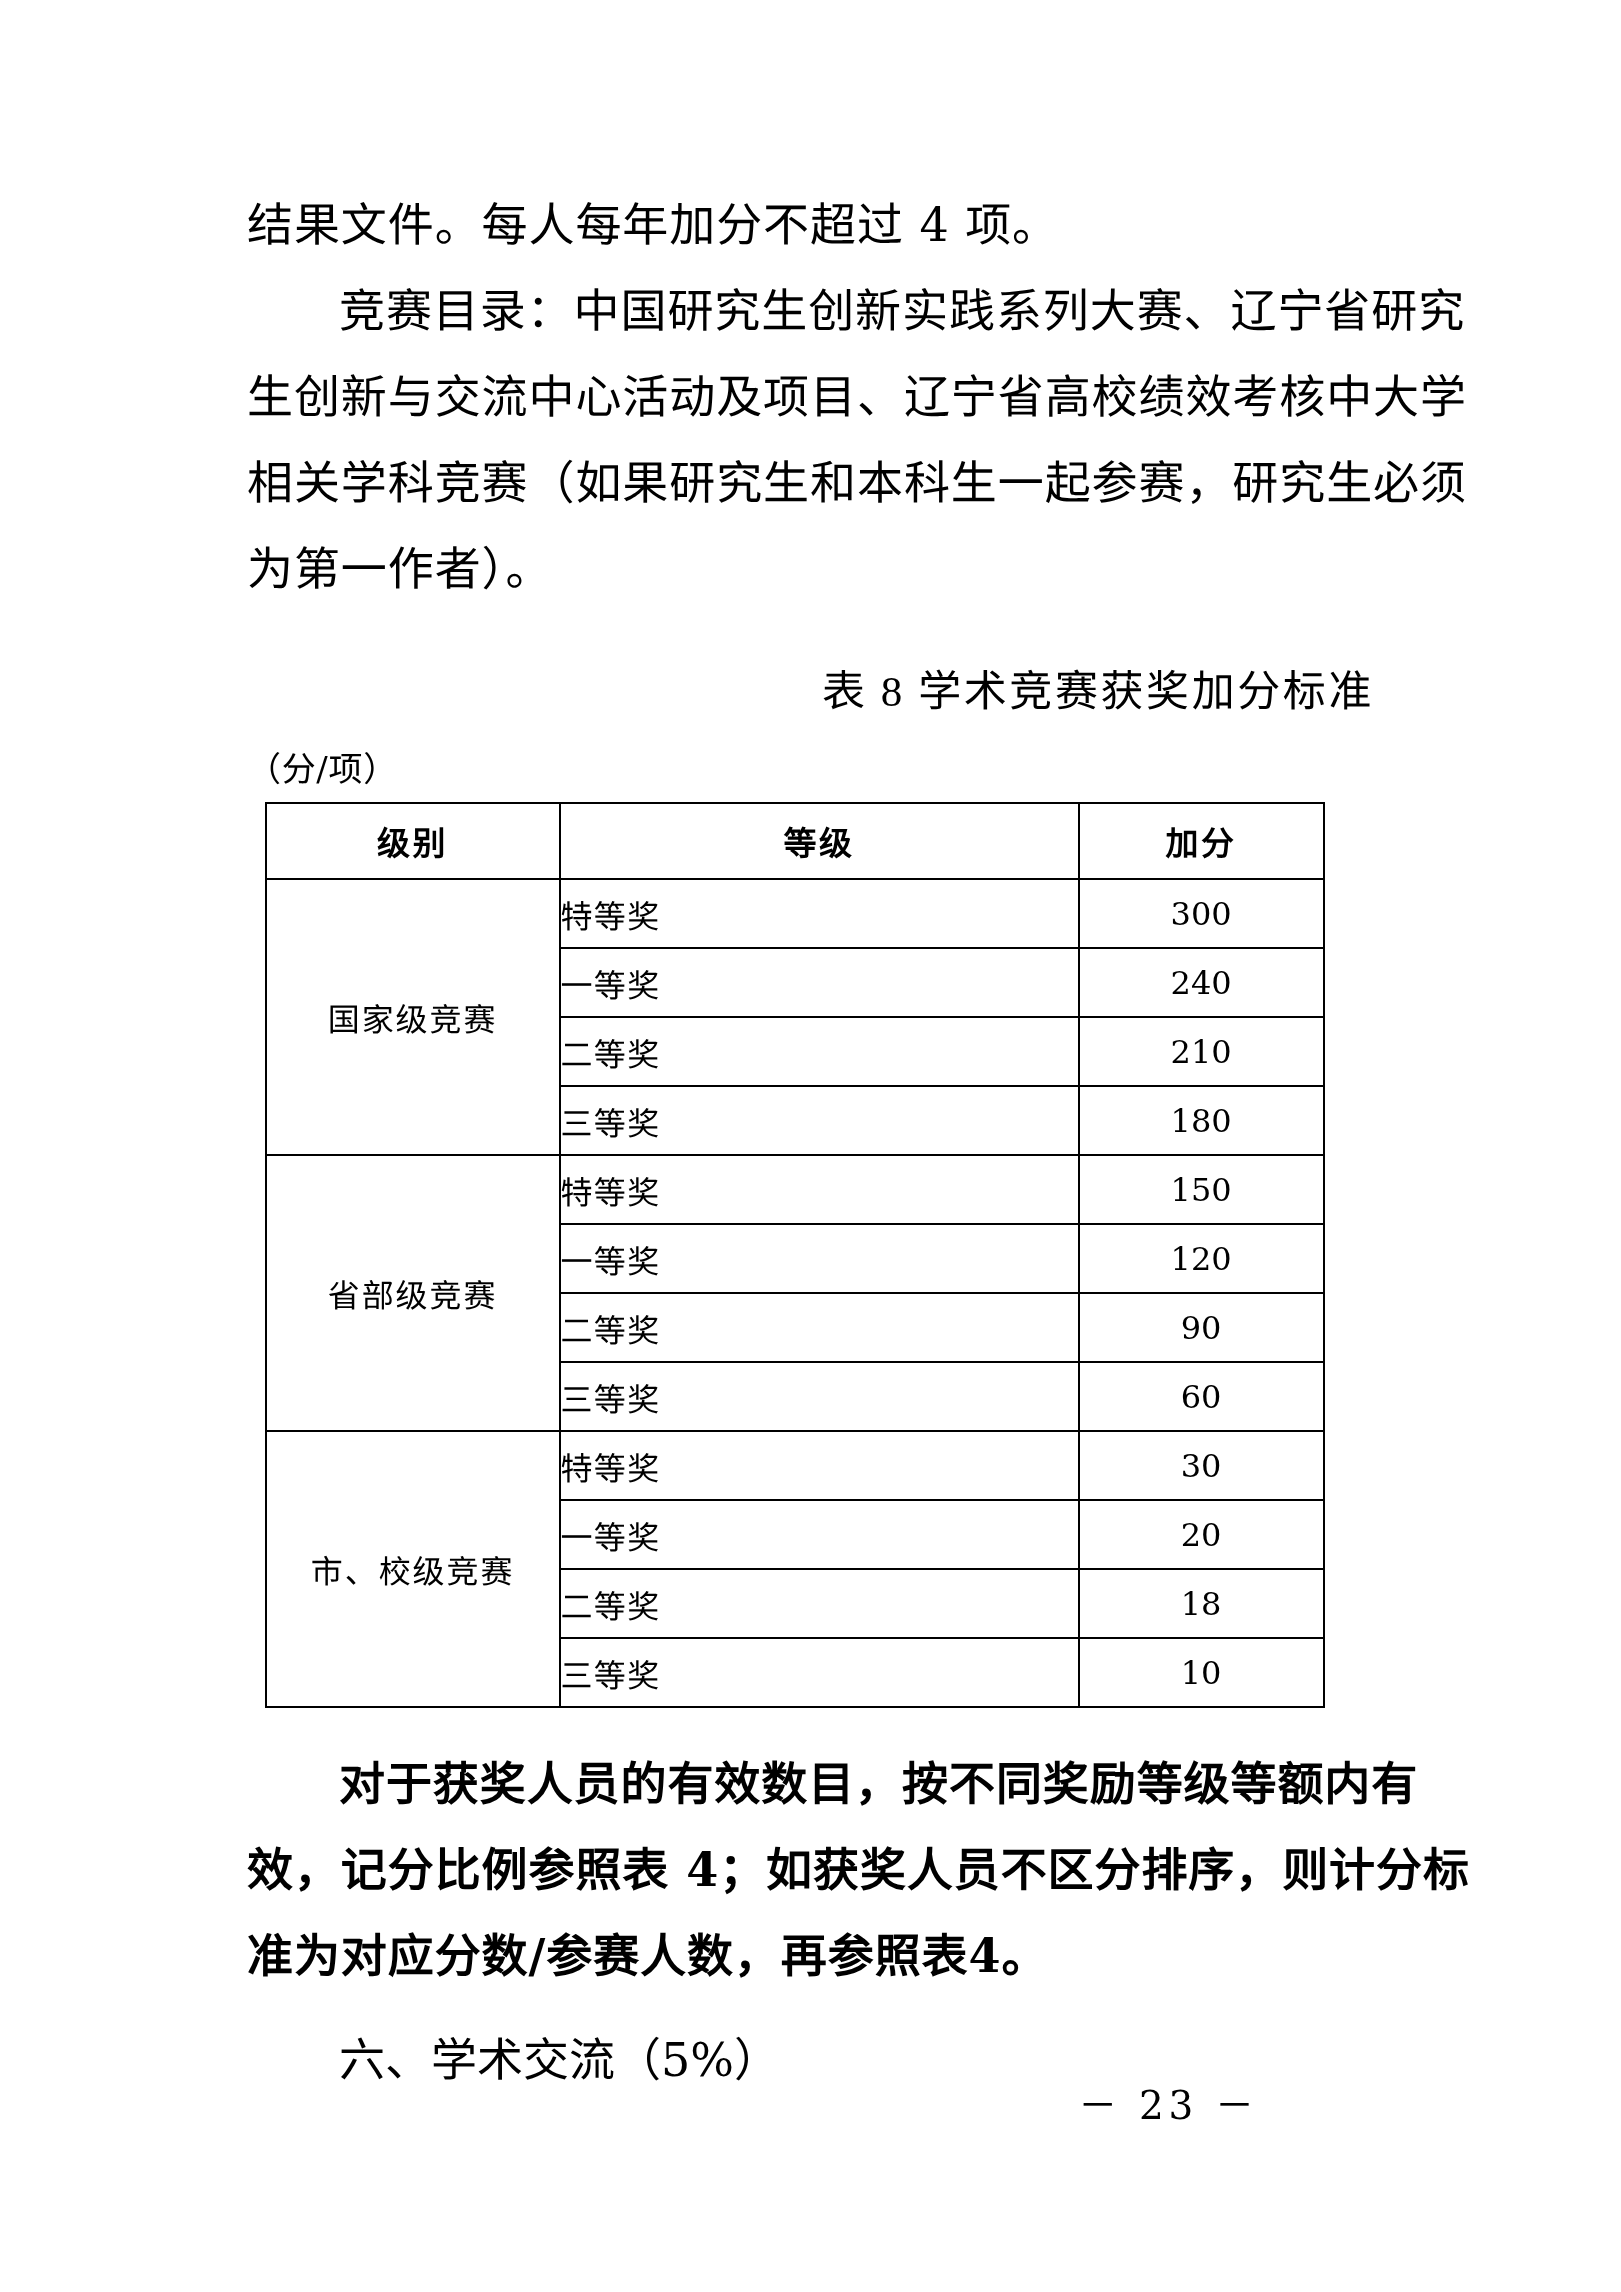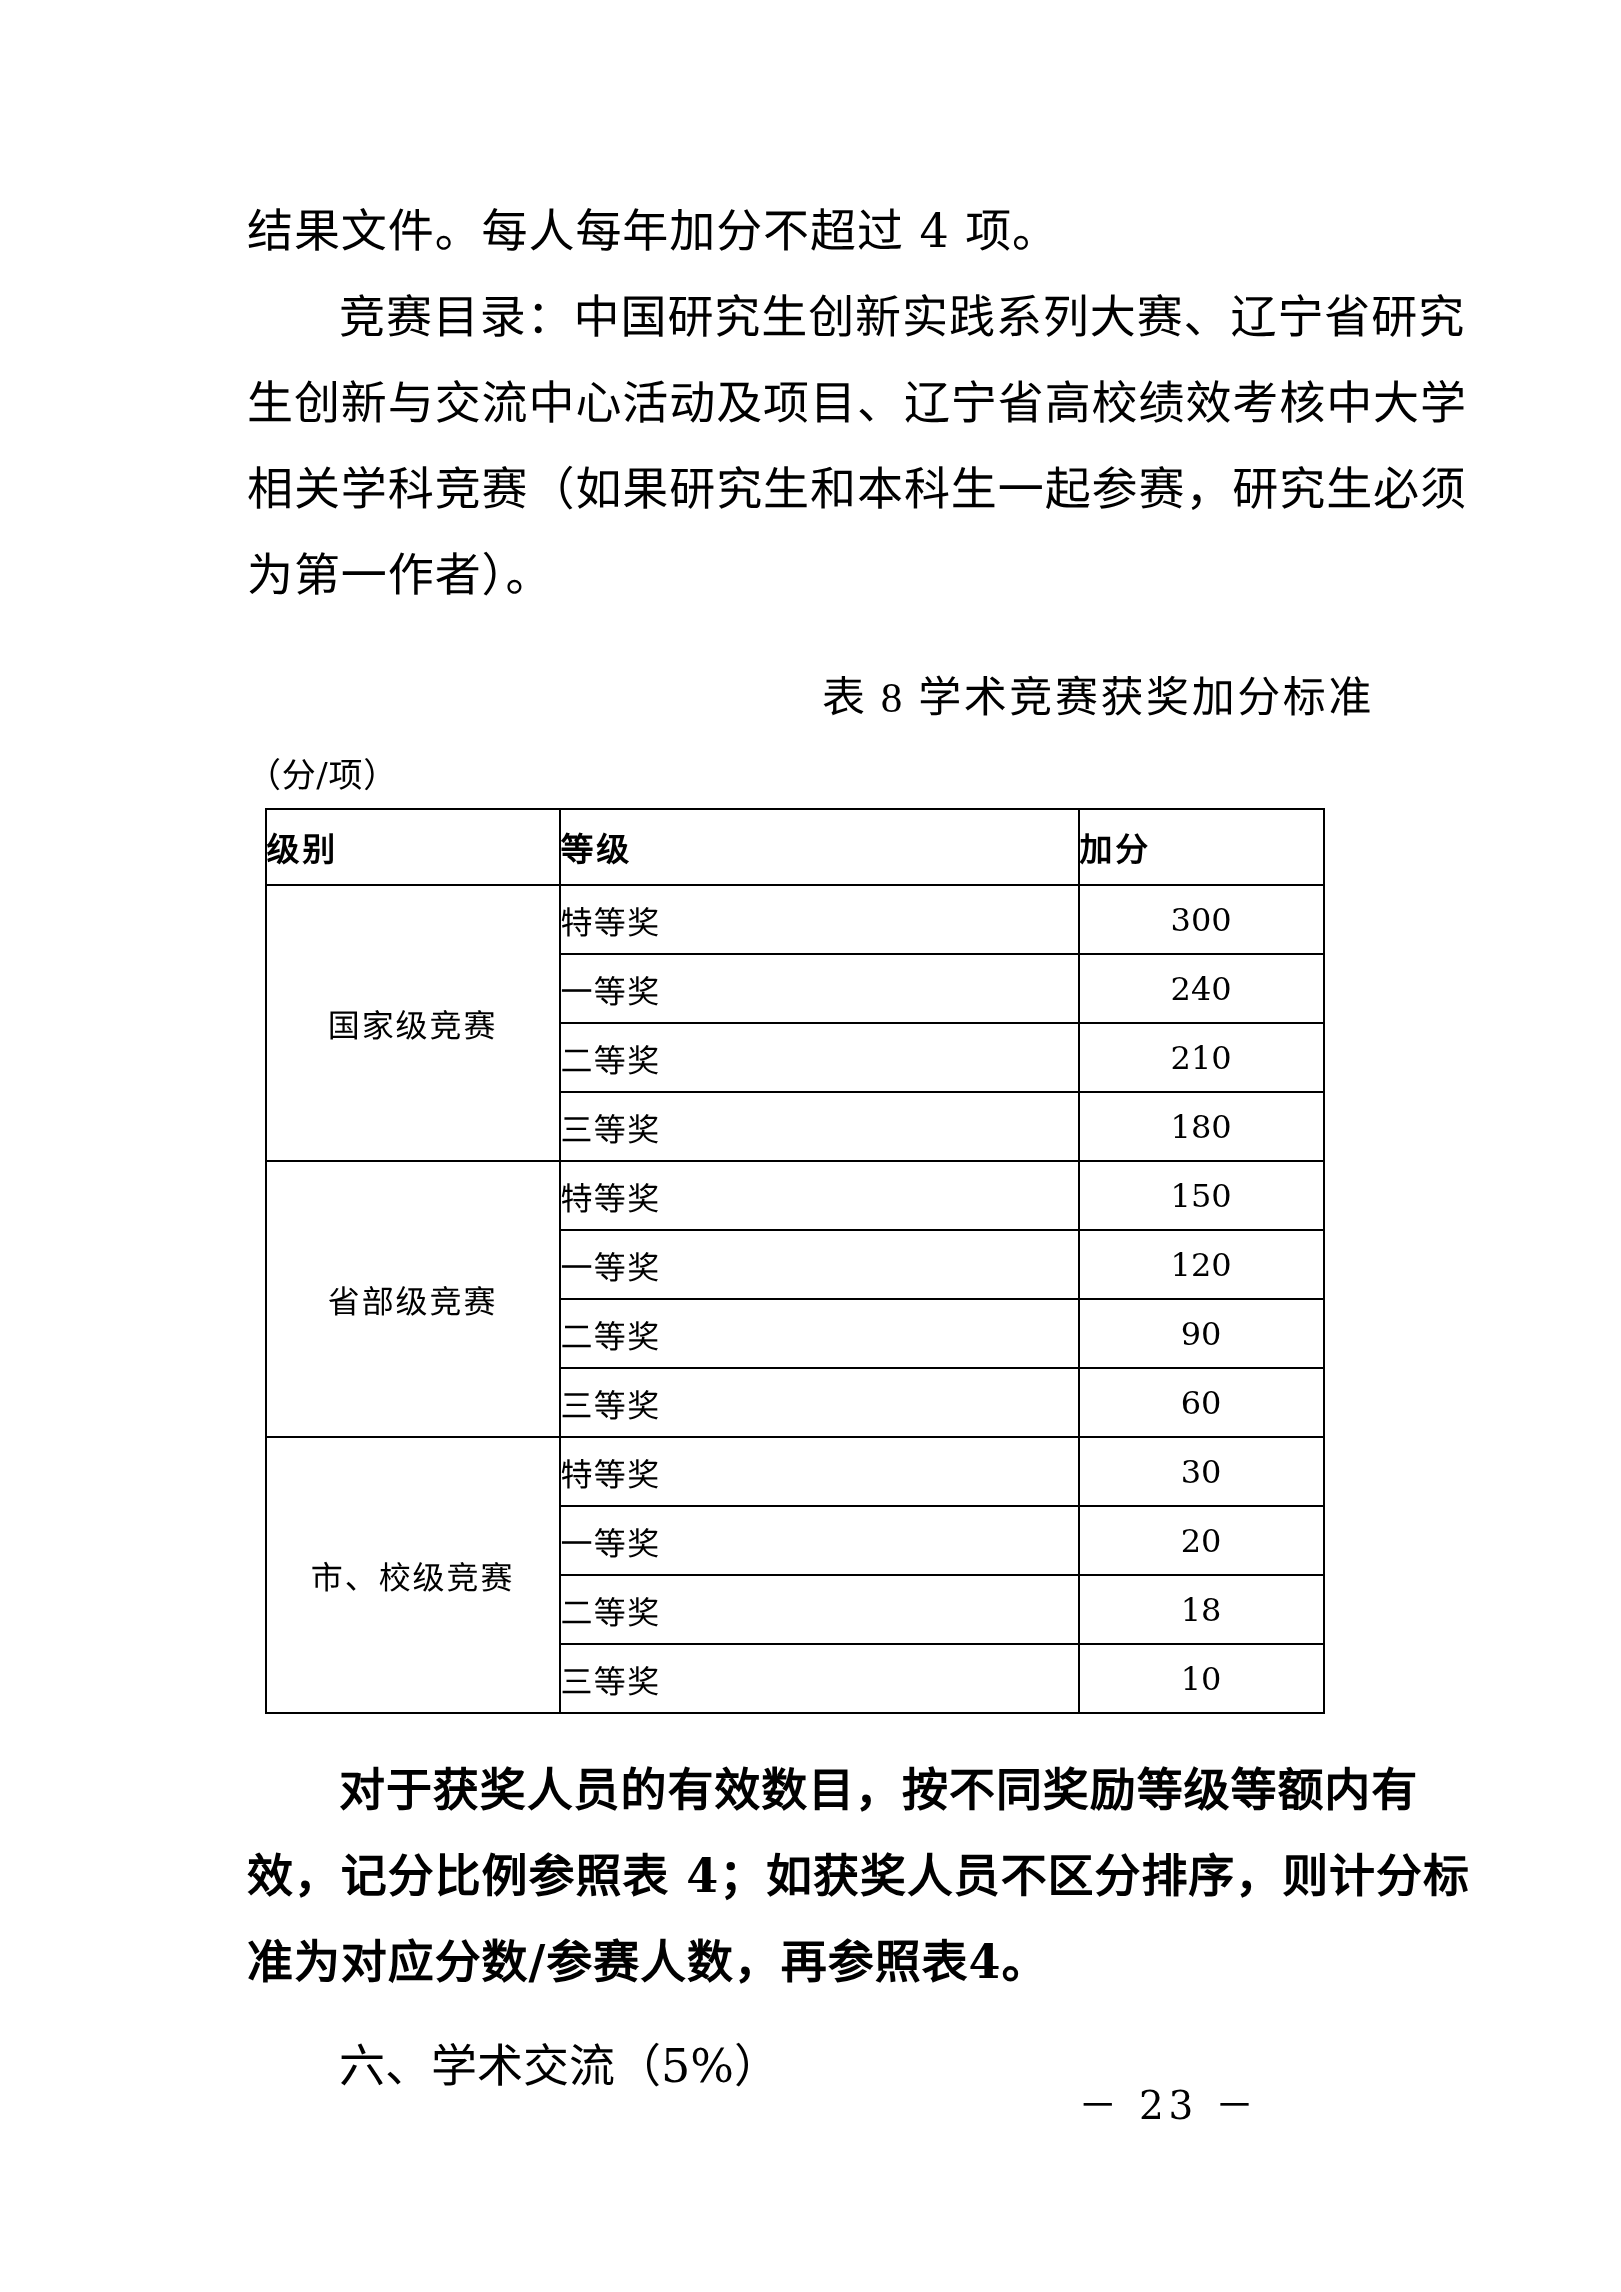--- a/index.html
+++ b/index.html
@@ -16,21 +16,21 @@
     width: 1621px;
     height: 2293px;
     margin: 0 auto;
     background: #ffffff;
     box-sizing: border-box;
     overflow: hidden;
   }
   .content {
     position: absolute;
     left: 247px;
-    top: 188px;
+    top: 182px;
     width: 1127px;
   }
 
   
   .para {
     font-size: 46px;
     line-height: 86px;
     letter-spacing: 0.02em;
     text-align: justify;
     text-justify: inter-ideograph;
@@ -79,21 +79,21 @@
     padding: 0;
     height: 67px;
     font-size: 32px;
     font-weight: normal;
     vertical-align: middle;
     white-space: nowrap;
   }
   table.score-table thead th {
     height: 74px;
     font-weight: bold;
-    text-align: left;
+    text-align: center;
     font-size: 33px;
     letter-spacing: 0.08em;
   }
   .col-level   { width: 294px; }
   .col-grade   { width: 519px; }
   .col-points  { width: 245px; }
 
   td.level-cell {
     text-align: center;
     font-size: 33px;

